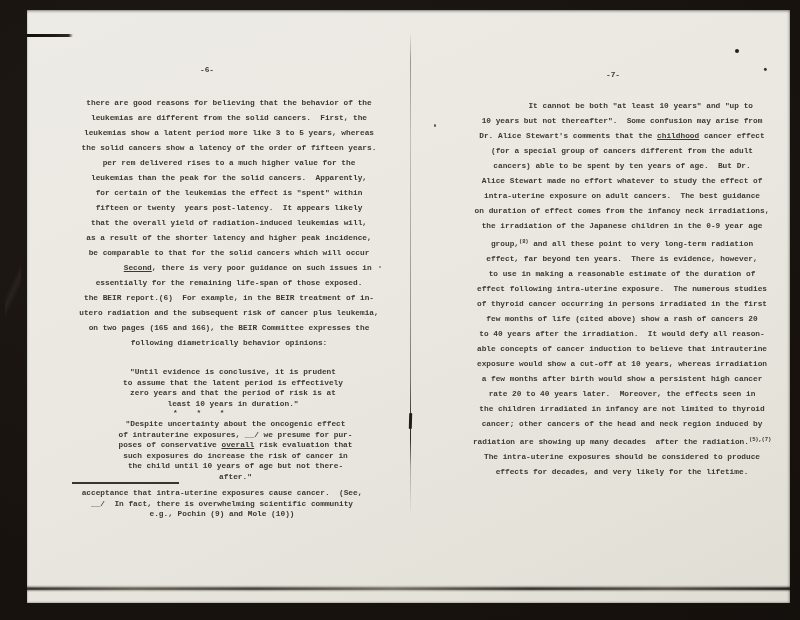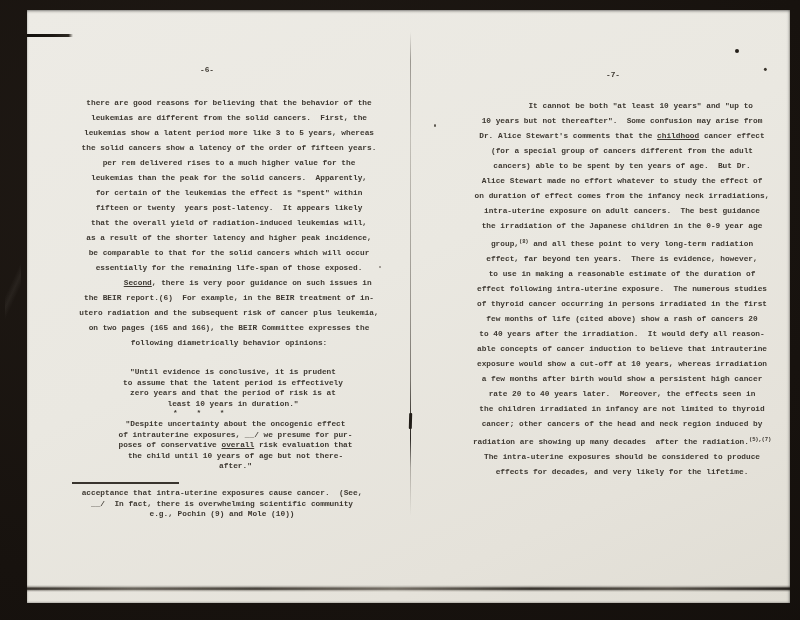--- a/index.html
+++ b/index.html
@@ -84,41 +84,42 @@
           <div class="tline">leukemias are different from the solid cancers.  First, the</div>
           <div class="tline">leukemias show a latent period more like 3 to 5 years, whereas</div>
           <div class="tline">the solid cancers show a latency of the order of fifteen years.</div>
           <div class="tline">per rem delivered rises to a much higher value for the</div>
           <div class="tline">leukemias than the peak for the solid cancers.  Apparently,</div>
           <div class="tline">for certain of the leukemias the effect is "spent" within</div>
           <div class="tline">fifteen or twenty  years post-latency.  It appears likely</div>
           <div class="tline">that the overall yield of radiation-induced leukemias will,</div>
           <div class="tline">as a result of the shorter latency and higher peak incidence,</div>
           <div class="tline">be comparable to that for the solid cancers which will occur</div>
+          <div class="tline">        <span class="u">Second</span>, there is very poor guidance on such issues in</div>
           <div class="tline">essentially for the remaining life-span of those exposed.</div>
-          <div class="tline">        <span class="u">Second</span>, there is very poor guidance on such issues in</div>
           <div class="tline">the BEIR report.(6)  For example, in the BEIR treatment of in-</div>
           <div class="tline">utero radiation and the subsequent risk of cancer plus leukemia,</div>
           <div class="tline">on two pages (165 and 166), the BEIR Committee expresses the</div>
           <div class="tline">following diametrically behavior opinions:</div>
         </div>
 
       <div class="tcol quote" style="left:81px;top:357px;width:250px;">
           <div class="tline">"Until evidence is conclusive, it is prudent</div>
           <div class="tline">to assume that the latent period is effectively</div>
           <div class="tline">zero years and that the period of risk is at</div>
           <div class="tline">least 10 years in duration."</div>
         </div>
 
       <div class="separator" style="left:146px;top:399px;">*    *    *</div>
 
       <div class="tcol quote" style="left:81px;top:409px;width:255px;">
           <div class="tline">"Despite uncertainty about the oncogenic effect</div>
           <div class="tline">of intrauterine exposures, __/ we presume for pur-</div>
           <div class="tline">poses of conservative <span class="u">overall</span> risk evaluation that</div>
+          <div class="tline">such exposures do increase the risk of cancer in</div>
           <div class="tline">the child until 10 years of age but not there-</div>
           <div class="tline">after."</div>
         </div>
 
       <div class="footnote-rule"></div>
 
       <div class="tcol footnote" style="left:45px;top:478px;width:300px;">
           <div class="tline">acceptance that intra-uterine exposures cause cancer.  (See,</div>
           <div class="tline">__/  In fact, there is overwhelming scientific community</div>
           <div class="tline">e.g., Pochin (9) and Mole (10))</div>
@@ -128,22 +129,22 @@
     <div>
       <div class="pagenum" style="left:579px;top:61px;">-7-</div>
 
       <div class="tcol body" style="left:439px;top:89px;width:312px;">
           <div class="tline">        It cannot be both "at least 10 years" and "up to</div>
           <div class="tline">10 years but not thereafter".  Some confusion may arise from</div>
           <div class="tline">Dr. Alice Stewart's comments that the <span class="u">childhood</span> cancer effect</div>
           <div class="tline">(for a special group of cancers different from the adult</div>
           <div class="tline">cancers) able to be spent by ten years of age.  But Dr.</div>
           <div class="tline">Alice Stewart made no effort whatever to study the effect of</div>
+          <div class="tline">intra-uterine exposure on adult cancers.  The best guidance</div>
           <div class="tline">on duration of effect comes from the infancy neck irradiations,</div>
-          <div class="tline">intra-uterine exposure on adult cancers.  The best guidance</div>
           <div class="tline">the irradiation of the Japanese children in the 0-9 year age</div>
           <div class="tline">group,<span class="sup">(8)</span> and all these point to very long-term radiation</div>
           <div class="tline">effect, far beyond ten years.  There is evidence, however,</div>
           <div class="tline">to use in making a reasonable estimate of the duration of</div>
           <div class="tline">effect following intra-uterine exposure.  The numerous studies</div>
           <div class="tline">of thyroid cancer occurring in persons irradiated in the first</div>
           <div class="tline">few months of life (cited above) show a rash of cancers 20</div>
           <div class="tline">to 40 years after the irradiation.  It would defy all reason-</div>
           <div class="tline">able concepts of cancer induction to believe that intrauterine</div>
           <div class="tline">exposure would show a cut-off at 10 years, whereas irradiation</div>

